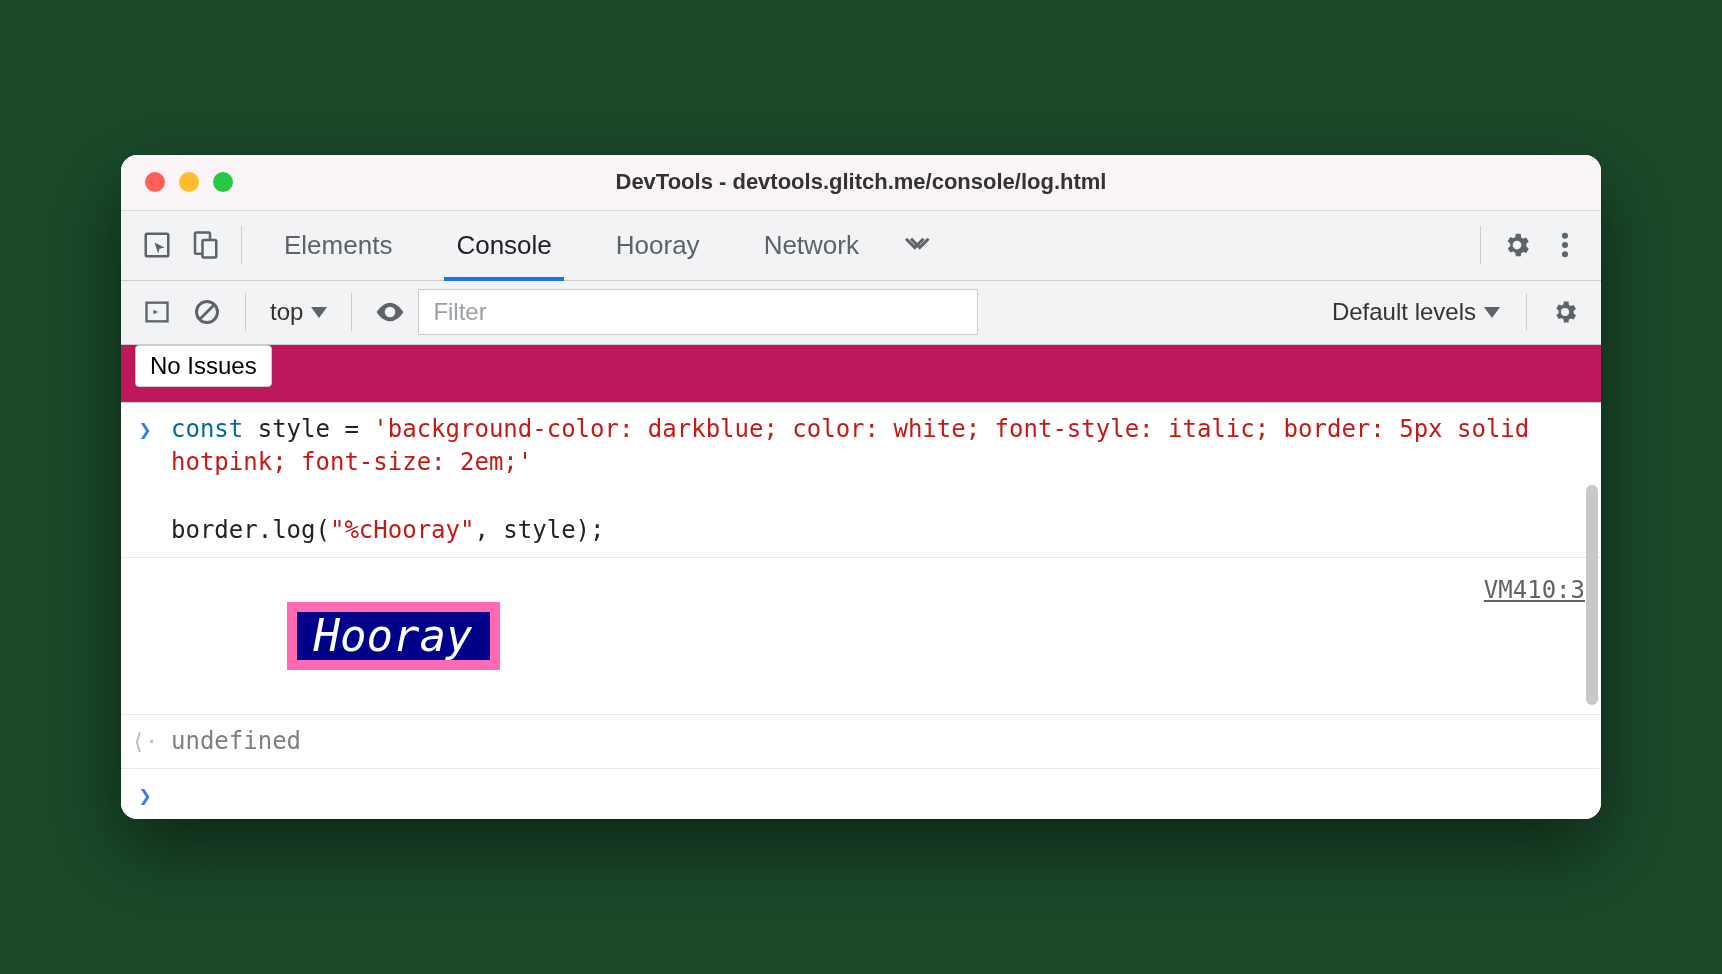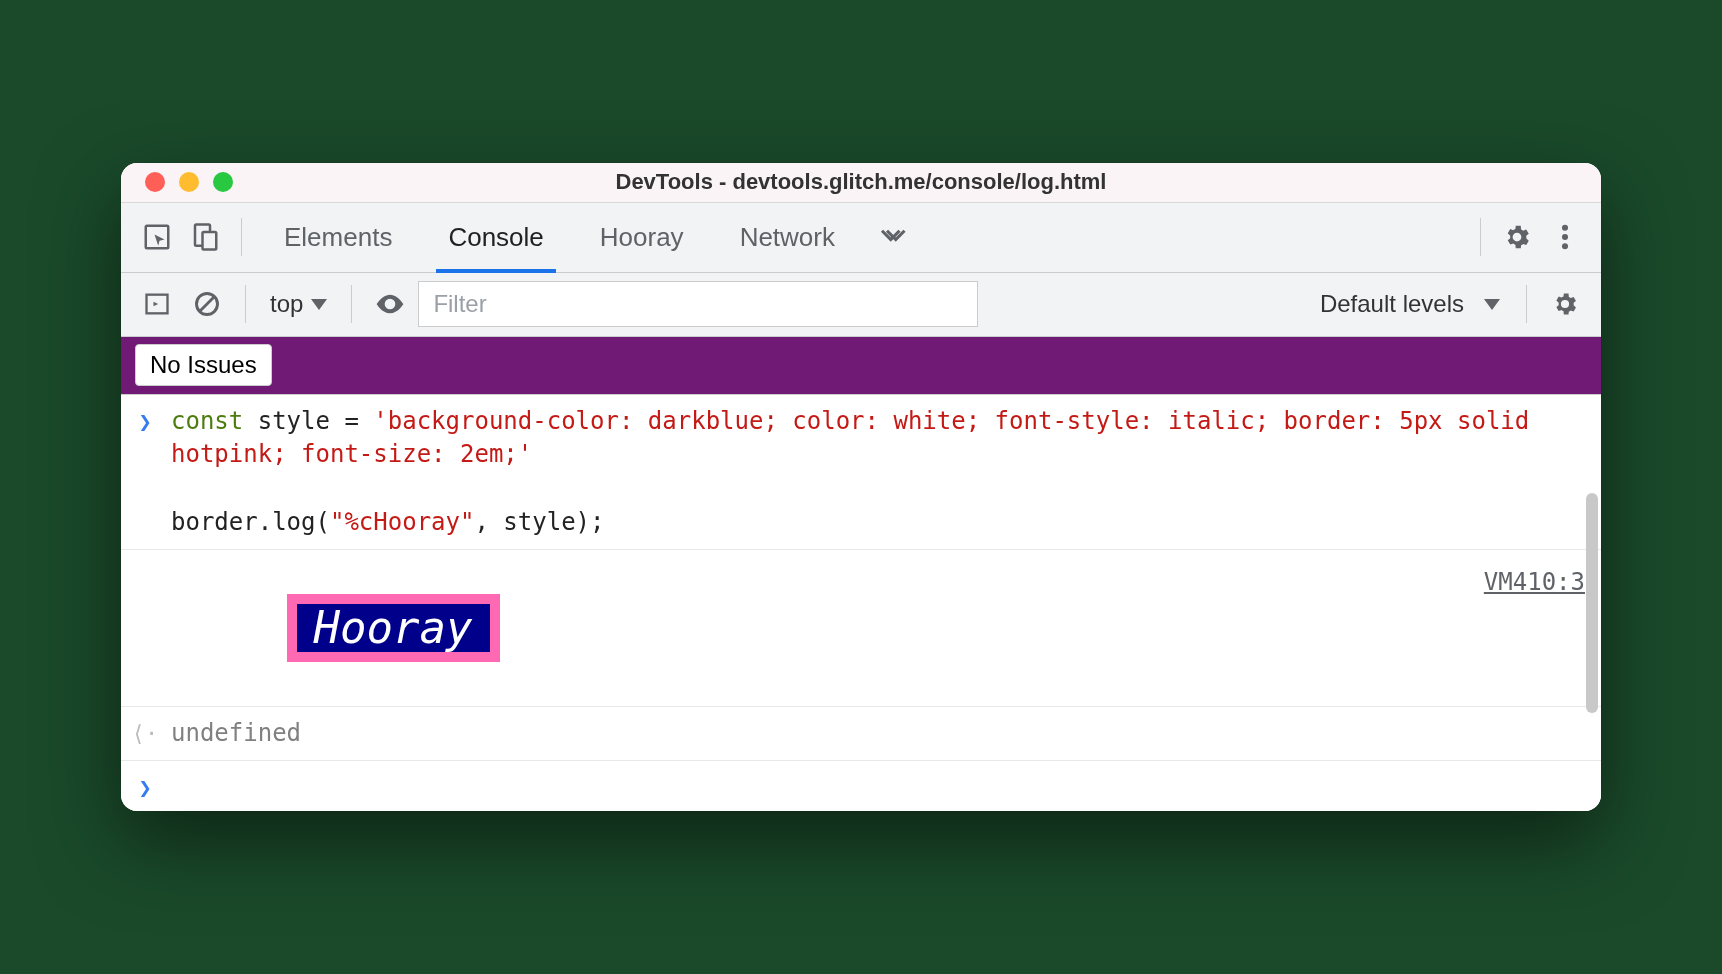--- a/index.html
+++ b/index.html
@@ -14,21 +14,21 @@
 }
 .window {
   width: 1480px;
   background: #fff;
   border-radius: 16px;
   overflow: hidden;
   box-shadow: 0 30px 80px rgba(0,0,0,0.5), 0 0 0 1px rgba(0,0,0,0.05);
   position: relative;
 }
 .titlebar {
-  height: 40px;
+  height: 56px;
   background: #faf4f6;
   display: flex;
   align-items: center;
   border-bottom: 1px solid #d8d8d8;
   position: relative;
 }
 .traffic { display: flex; gap: 14px; margin-left: 24px; }
 .dot { width: 20px; height: 20px; border-radius: 50%; }
 .dot.red { background: #ff5f57; }
 .dot.yellow { background: #febc2e; }
@@ -39,21 +39,21 @@
 }
 .tabbar {
   height: 70px; background: #f1f3f4; display: flex; align-items: center;
   border-bottom: 1px solid #cacccd; padding: 0 14px; gap: 4px;
 }
 .iconbtn {
   width: 44px; height: 44px; display: flex; align-items: center;
   justify-content: center; border-radius: 4px; cursor: pointer; color: #5f6368;
 }
 .vdiv { width: 1px; height: 38px; background: #cacccd; margin: 0 10px; }
-.tabs { display: flex; gap: 0; }
+.tabs { display: flex; gap: 8px; }
 .tab {
   padding: 0 28px; height: 70px; display: flex; align-items: center;
   font-size: 26px; color: #5f6368; cursor: pointer; position: relative;
 }
 .tab.active { color: #202124; font-weight: 500; }
 .tab.active::after {
   content: ""; position: absolute; left: 16px; right: 16px; bottom: -1px;
   height: 4px; background: #1a73e8;
 }
 .spacer { flex: 1; }
@@ -65,41 +65,41 @@
   display: flex; align-items: center; font-size: 24px; color: #333;
   cursor: pointer; padding: 4px 8px; gap: 6px;
 }
 .filter {
   flex: 0 0 560px; height: 46px; border: 1px solid #cacccd; background: #fff;
   font-size: 24px; padding: 0 14px; color: #333; outline: none;
 }
 .filter::placeholder { color: #9aa0a6; }
 .levels {
   display: flex; align-items: center; font-size: 24px; color: #333;
-  cursor: pointer; gap: 18px; margin-left: auto; padding-right: 10px;
+  cursor: pointer; gap: 6px; margin-left: auto; padding-right: 10px;
 }
 .issuerow {
-  height: 58px; background: #701a75; display: flex; align-items: center;
+  height: 58px; background: #be185d; display: flex; align-items: flex-start;
   border-bottom: 1px solid #cacccd; padding: 0 14px;
 }
 .issuebadge {
   border: 1px solid #cacccd; background: #fff; padding: 6px 14px;
   font-size: 24px; border-radius: 4px;
 }
 .console { background: #fff; font-family: Menlo, Consolas, monospace; font-size: 24px; }
 .row {
   display: flex; border-bottom: 1px solid #e8e8e8; padding: 10px 16px 10px 10px;
   align-items: flex-start; gap: 12px;
 }
 .gutter { width: 28px; flex: 0 0 28px; display: flex; justify-content: center; padding-top: 4px; }
 .prompt { color: #367cf1; font-size: 22px; }
 .retprompt { color: #bbb; font-size: 22px; }
 .content { flex: 1; white-space: pre-wrap; word-break: break-word; line-height: 1.4; }
 .link { color: #5f6368; text-decoration: underline; cursor: pointer; white-space: nowrap; padding-top: 8px; }
-.kw { color: #4d7c0f; }
+.kw { color: #0369a1; }
 .str { color: #c41a16; margin-top: 8px; }
 .ident { color: #222; }
 .undef { color: #808080; }
 .styled {
   background-color: darkblue; color: white; font-style: italic;
   border: 10px solid hotpink; font-size: 44px; padding: 0 17px;
   display: inline-block; line-height: 1.1;
 }
 .emptyrow { height: 50px; display: flex; padding: 10px 16px 10px 10px; gap: 12px; }
 .triangle {

